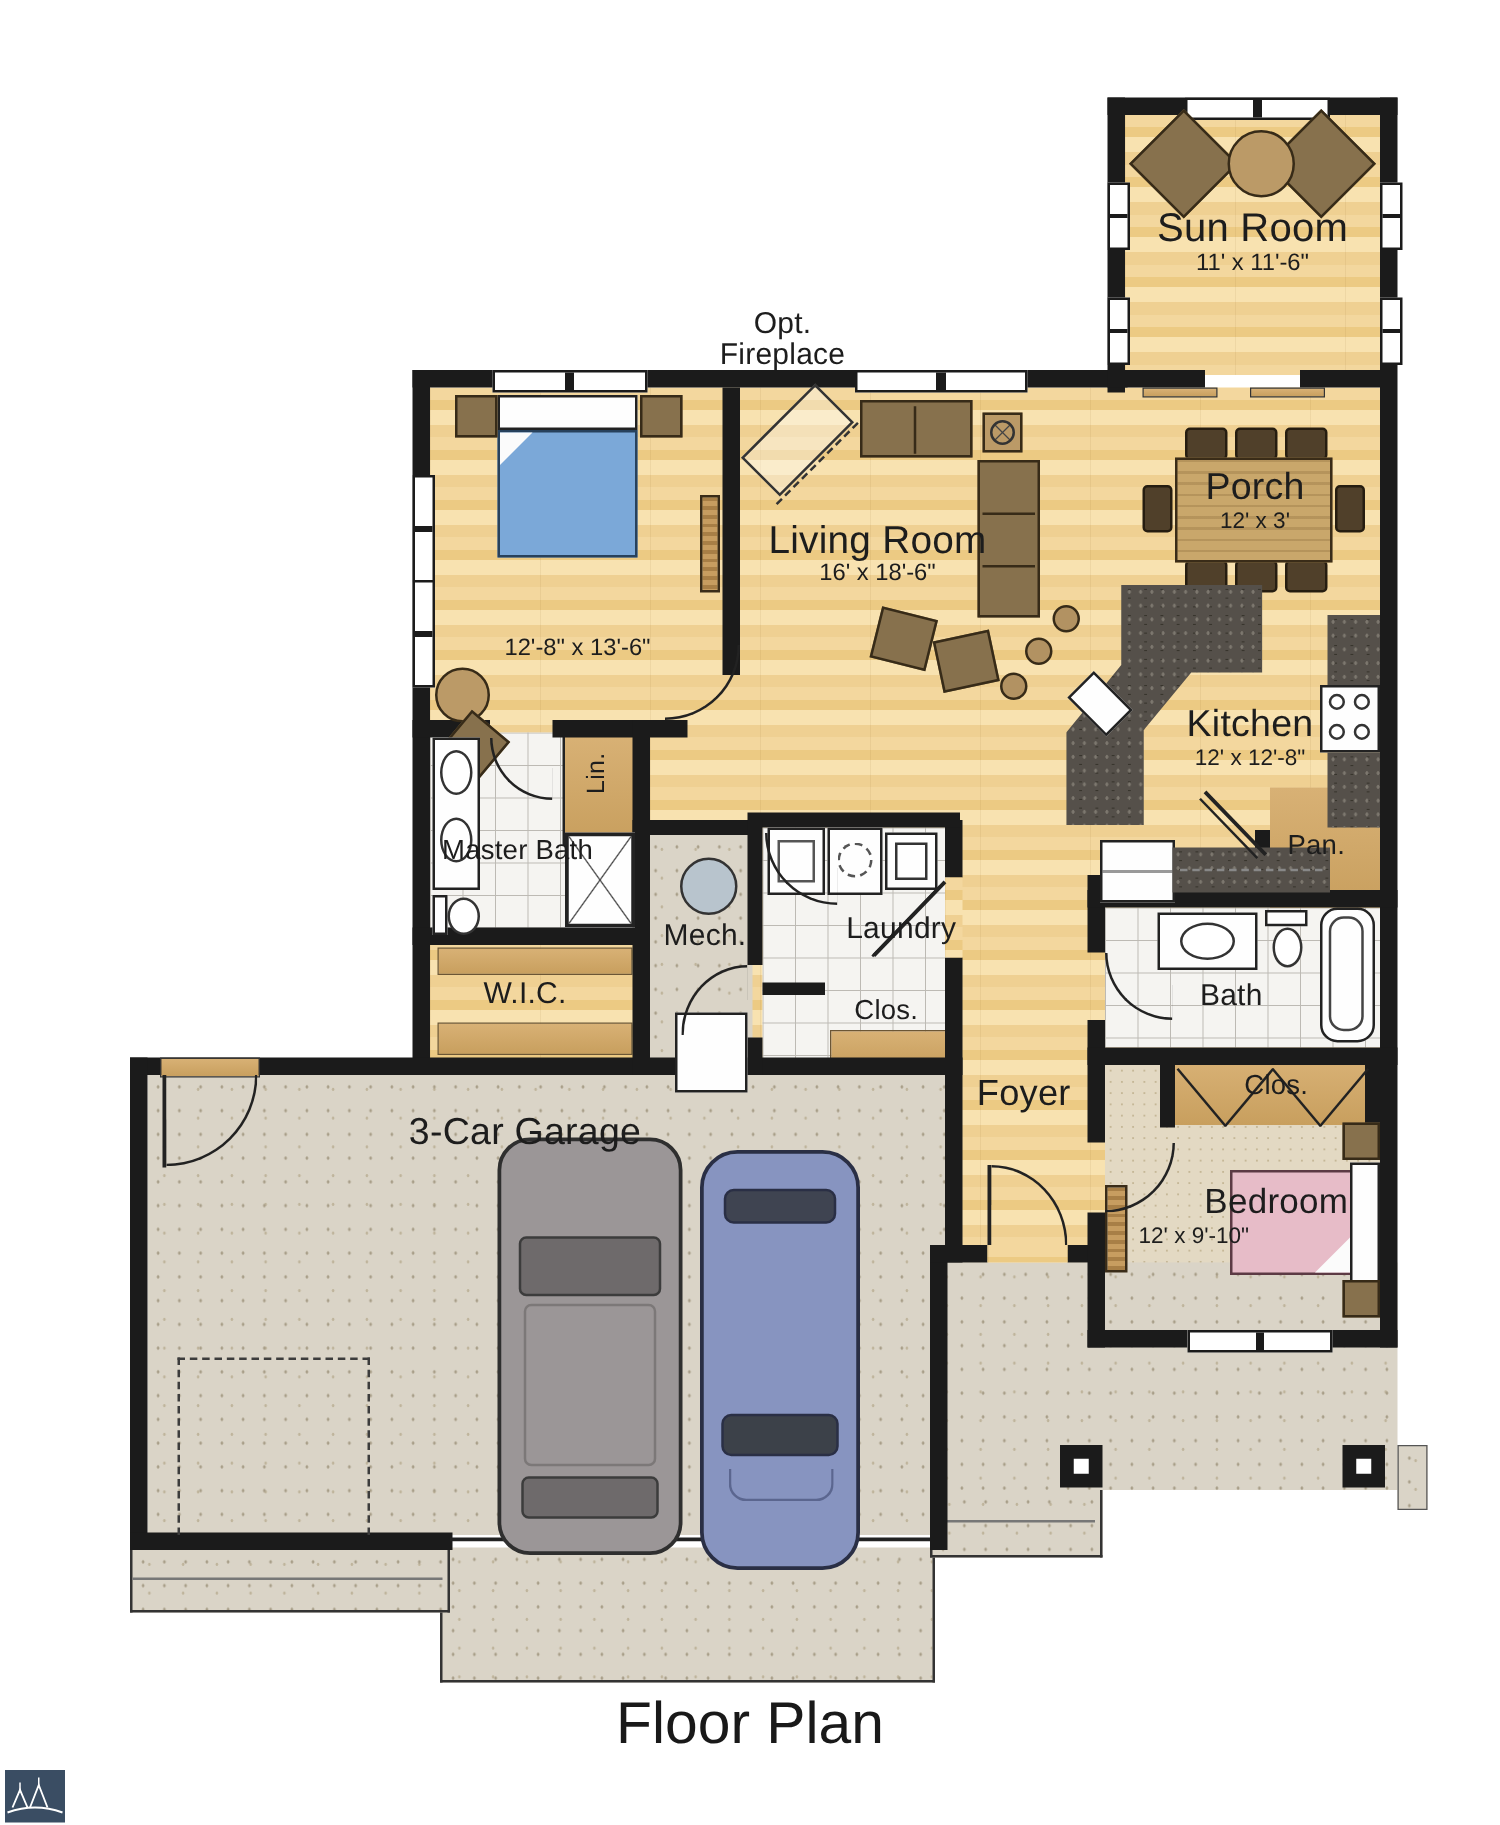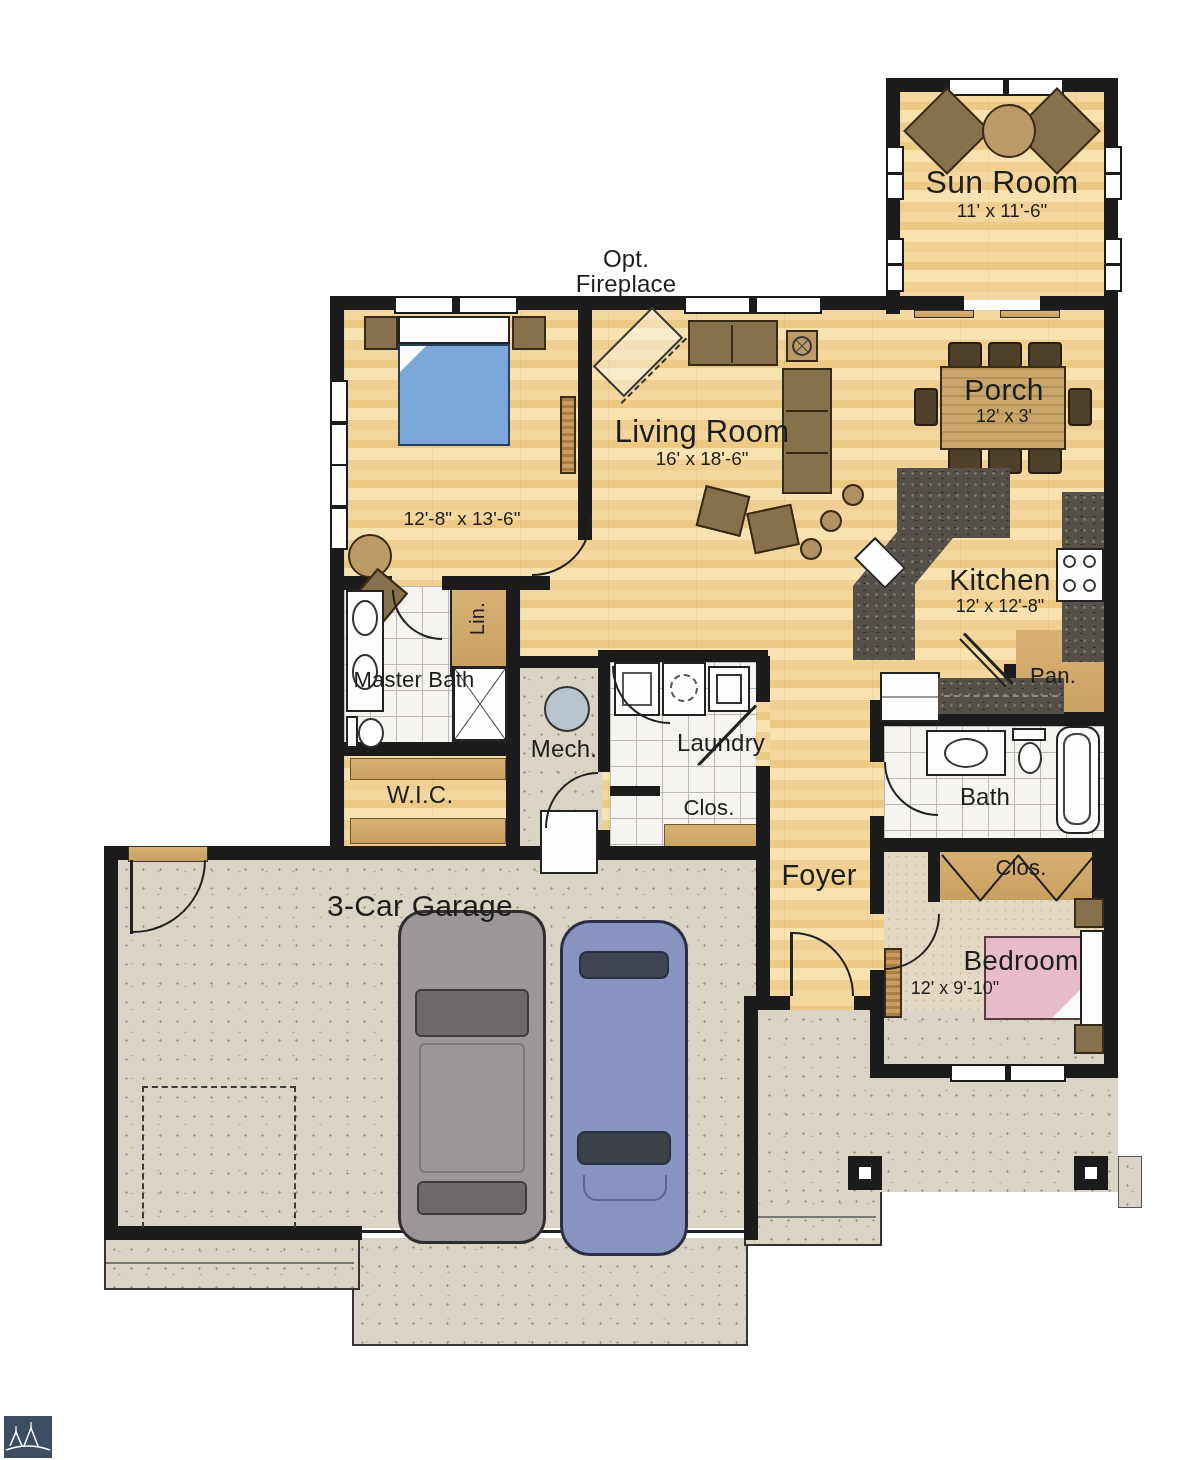--- a/index.html
+++ b/index.html
@@ -284,20 +284,21 @@
   <div class="lbl" style="left:930px;top:784px;width:110px;font-size:24px;">Bath</div>
   <div class="lbl" style="left:754px;top:860px;width:130px;font-size:29px;">Foyer</div>
   <div class="lbl" style="left:976px;top:856px;width:90px;font-size:22px;">Clos.</div>
 
   <div class="lbl" style="left:928px;top:946px;width:130px;font-size:28px;margin-left:28px;">Bedroom</div>
   <div class="dim" style="left:890px;top:978px;width:130px;font-size:18px;">12' x 9'-10"</div>
 
   <div class="lbl" style="left:310px;top:890px;width:220px;font-size:30px;">3-Car Garage</div>
   <div class="lbl" style="left:570px;top:246px;width:112px;font-size:24px;">Opt. Fireplace</div>
 
+  <div id="title">Floor Plan</div>
   <div id="brandicon">
     <svg width="48" height="42" viewBox="0 0 48 42" xmlns="http://www.w3.org/2000/svg">
       <polyline points="6,30 12,16 18,30" fill="none" stroke="#fff" stroke-width="1.5"></polyline>
       <polyline points="20,30 27,12 34,30" fill="none" stroke="#fff" stroke-width="1.5"></polyline>
       <line x1="12" y1="10" x2="12" y2="18" stroke="#fff" stroke-width="1.2"></line>
       <line x1="27" y1="6" x2="27" y2="14" stroke="#fff" stroke-width="1.2"></line>
       <path d="M2 34 Q 24 26 46 34" fill="none" stroke="#fff" stroke-width="1.5"></path>
     </svg>
   </div>
 

